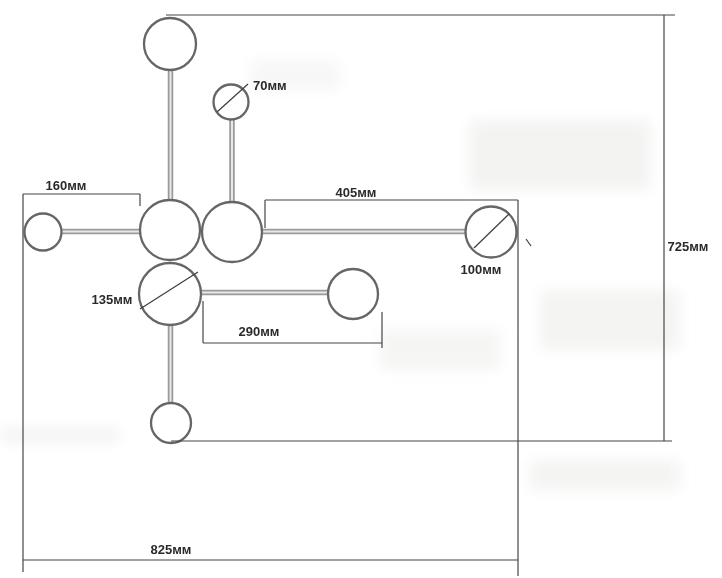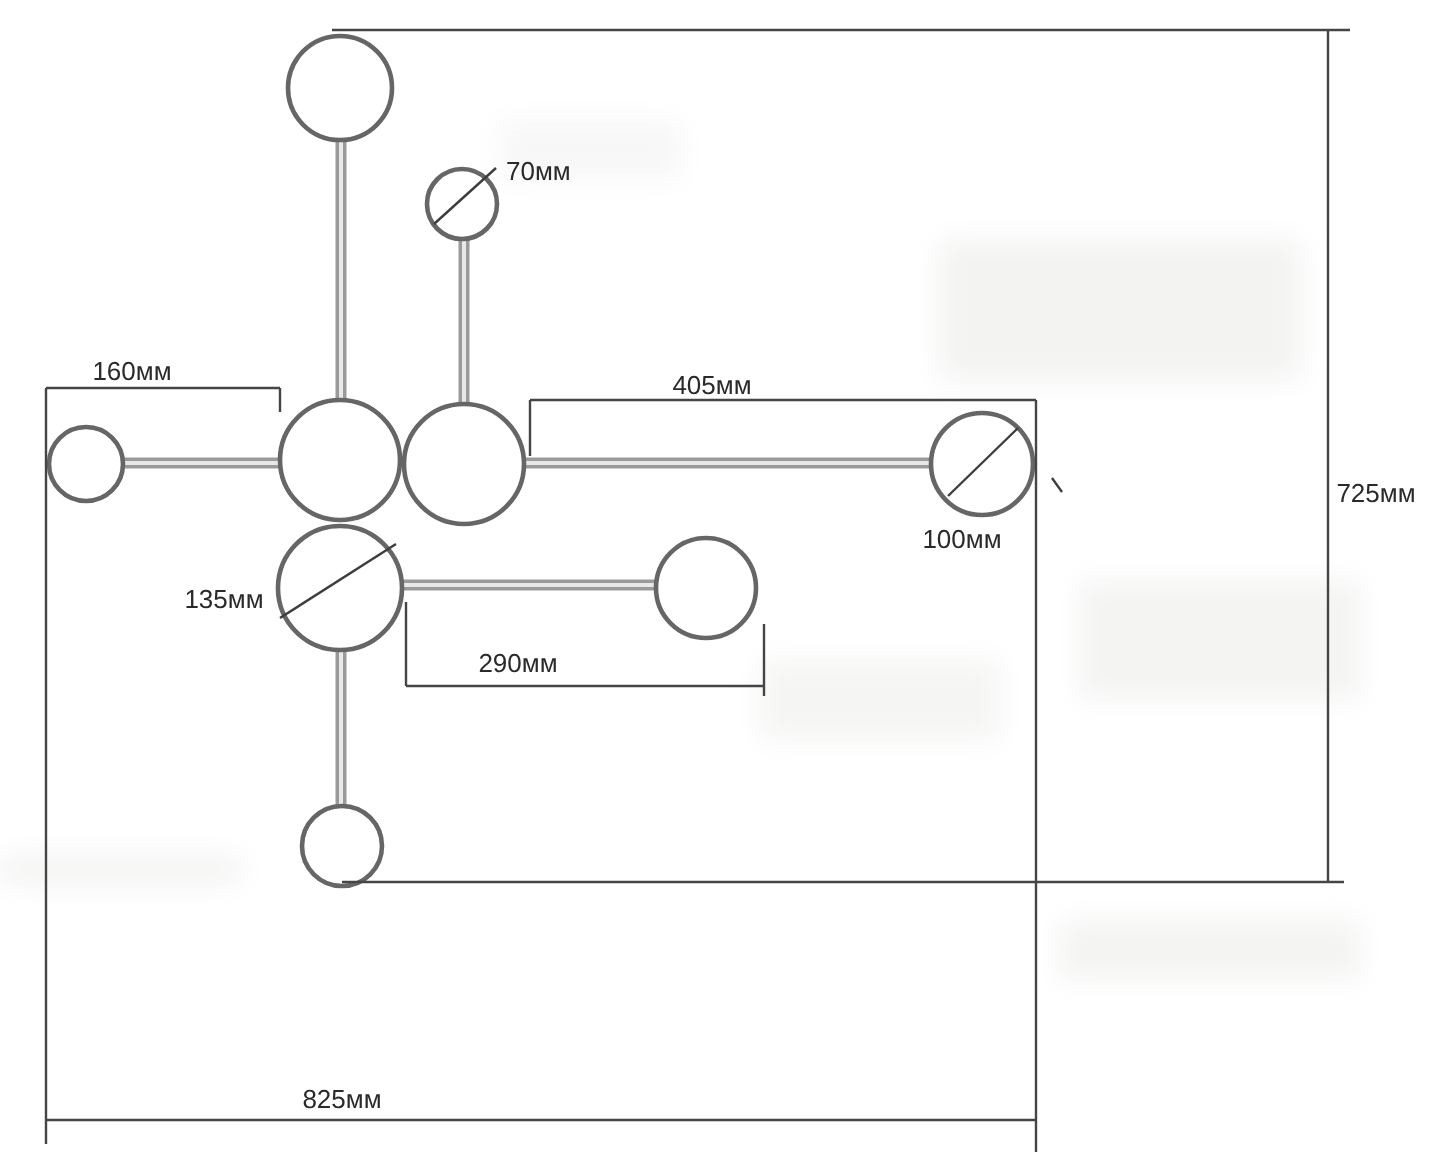--- a/index.html
+++ b/index.html
@@ -7,20 +7,21 @@
     padding: 0;
     background: #ffffff;
     font-family: "Liberation Sans", sans-serif;
   }
   .canvas {
     position: relative;
     width: 722px;
     height: 578px;
     background: #ffffff;
     overflow: hidden;
+    font-weight: bold;
   }
   .canvas svg {
     position: absolute;
     left: 0;
     top: 0;
     display: block;
   }
   .dim-text {
     font-family: "Liberation Sans", sans-serif;
     font-size: 13px;

